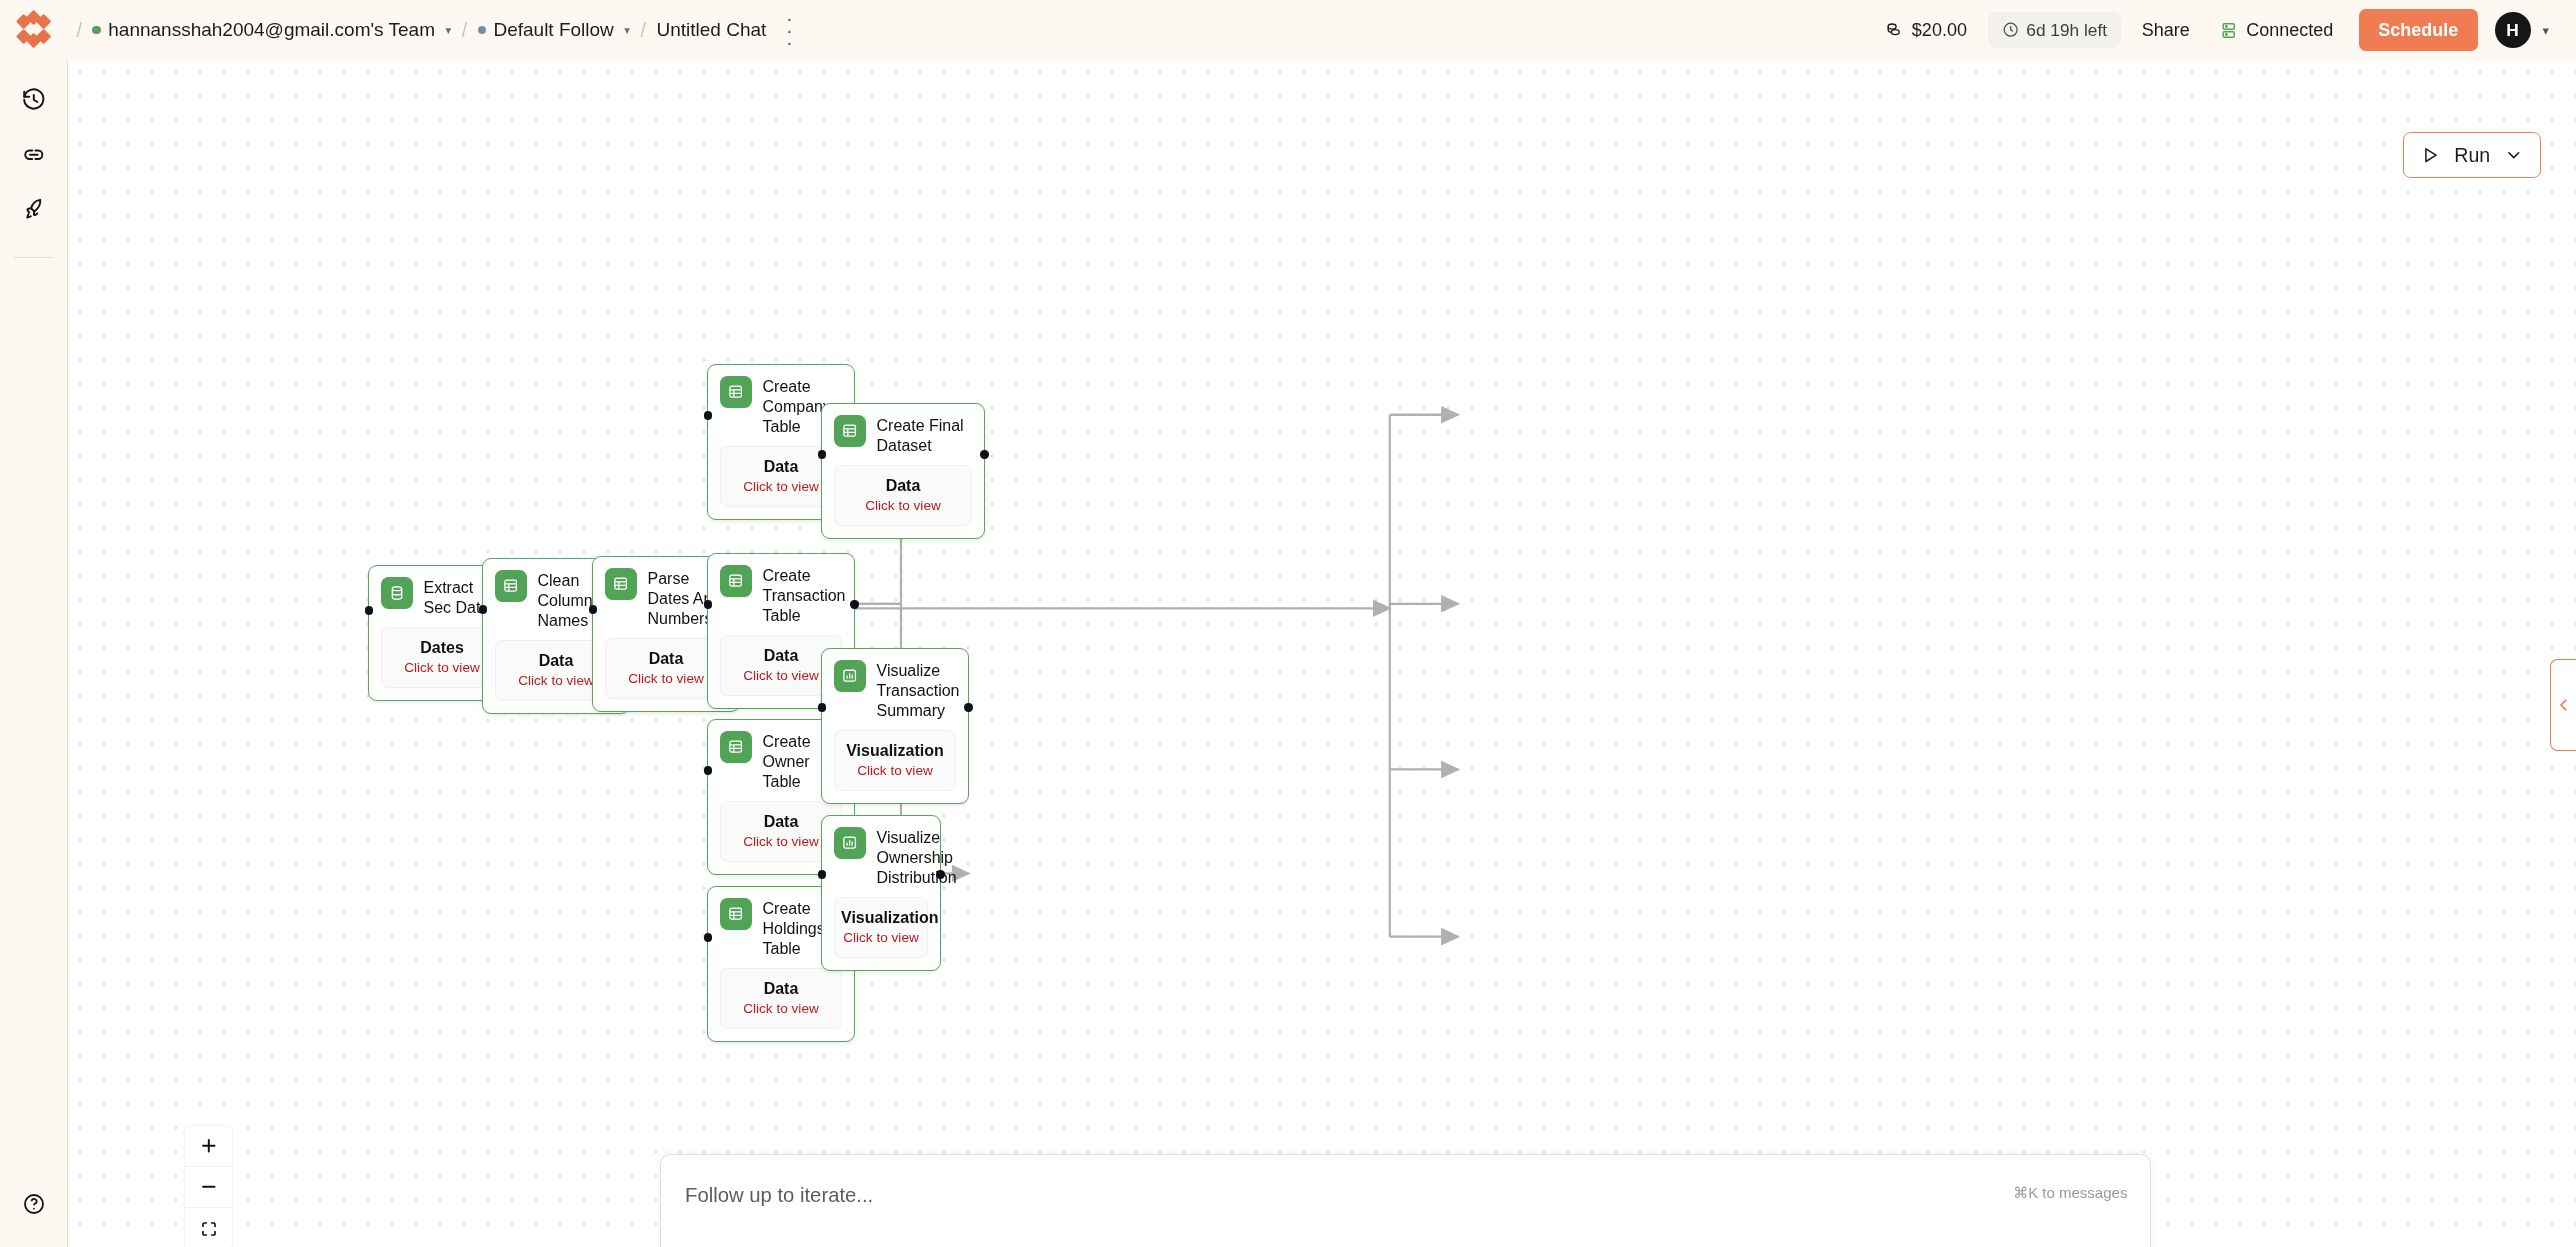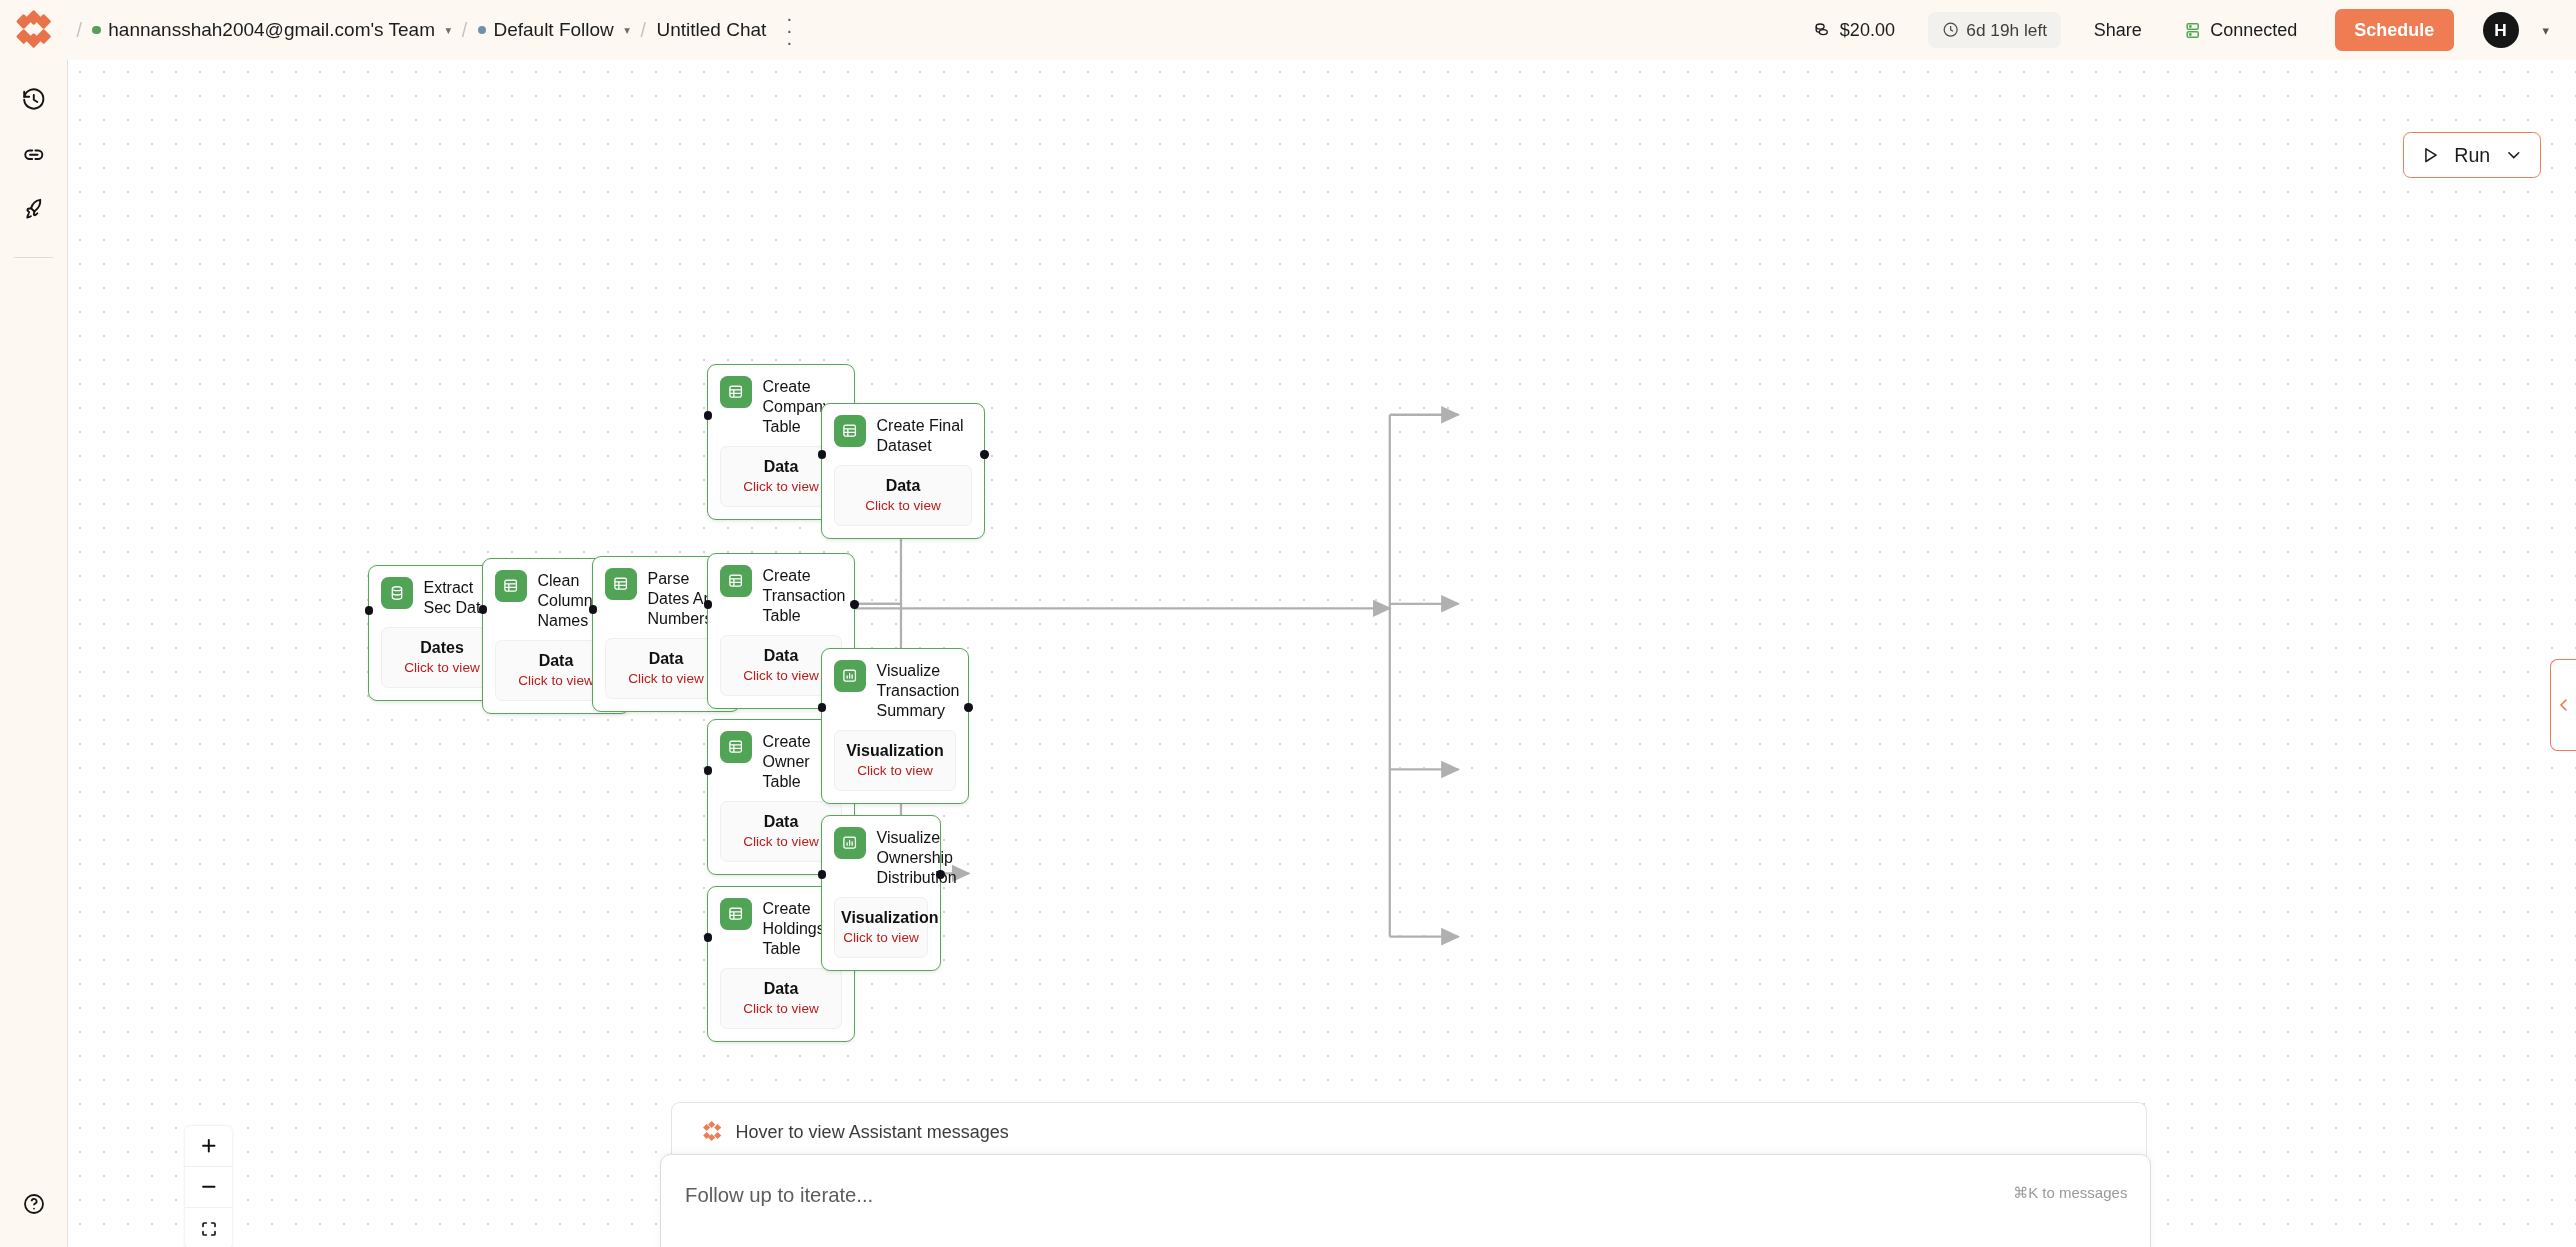--- a/index.html
+++ b/index.html
@@ -32,21 +32,21 @@
   .logo i:nth-child(5){ left:12px; top:22.6px; }
   .logo i:nth-child(6){ left:22px; top:18px; }
 
   .sep { color: #c9c2b6; font-size: 19.6px; margin: 0 10.5px; font-weight: 300; }
   .crumb { display:flex; align-items:center; gap:7.5px; font-size:19px; color:#1c1c1c; white-space:nowrap; cursor:pointer; }
   .dot { width:8.3px; height:8.3px; border-radius:50%; display:inline-block; }
   .chev { font-size:11.3px; color:#6d6d6d; margin-left:3px; }
   .kebab { font-size: 20.3px; color:#5a5a5a; margin-left: 19.6px; letter-spacing:0; cursor:pointer; line-height:0.6; }
   .kebab span { display:block; }
 
-  .topright { margin-left:auto; display:flex; align-items:center; gap:12px; }
+  .topright { margin-left:auto; display:flex; align-items:center; gap:0; }
   .tr-item { display:flex; align-items:center; gap:7.5px; font-size:18px; color:#1c1c1c; padding: 0 15px; cursor:pointer; white-space:nowrap;}
   .pill-time {
     background:#f2f1ee; border-radius: 7.5px; padding: 7.5px 13.6px;
     display:flex; align-items:center; gap:7.5px; font-size:17.3px; color:#3e3e3e;
     margin: 0 6px;
   }
   .btn-schedule {
     background:#ef7c52; color:#fff; font-size:18px; font-weight:600;
     border:none; border-radius:6.8px; padding:10.5px 19.6px; cursor:pointer; margin-left:10.5px;
   }
@@ -510,31 +510,20 @@
         </svg>
     </div>
     <div>
       <svg width="18" height="18" viewBox="0 0 24 24" fill="none" stroke="#111" stroke-width="2.2" stroke-linecap="round">
         <path d="M4 8.5V5.5a1.5 1.5 0 0 1 1.5-1.5h3M15.5 4h3A1.5 1.5 0 0 1 20 5.5v3M20 15.5v3a1.5 1.5 0 0 1-1.5 1.5h-3M8.5 20h-3A1.5 1.5 0 0 1 4 18.5v-3"></path>
       </svg>
     </div>
 
   </div>
 
-  <div class="assistant-bar">
-    <div class="mini-logo">
-        <i></i>
-        <i></i>
-        <i></i>
-        <i></i>
-        <i></i>
-        <i></i>
-      </div>
-    <span class="txt">Hover to view Assistant messages</span>
-  </div>
 
   <div class="composer">
     <div class="ph">Follow up to iterate...</div>
     <div class="hint">⌘K to messages</div>
 
   </div>
 
 </div>
 
 

